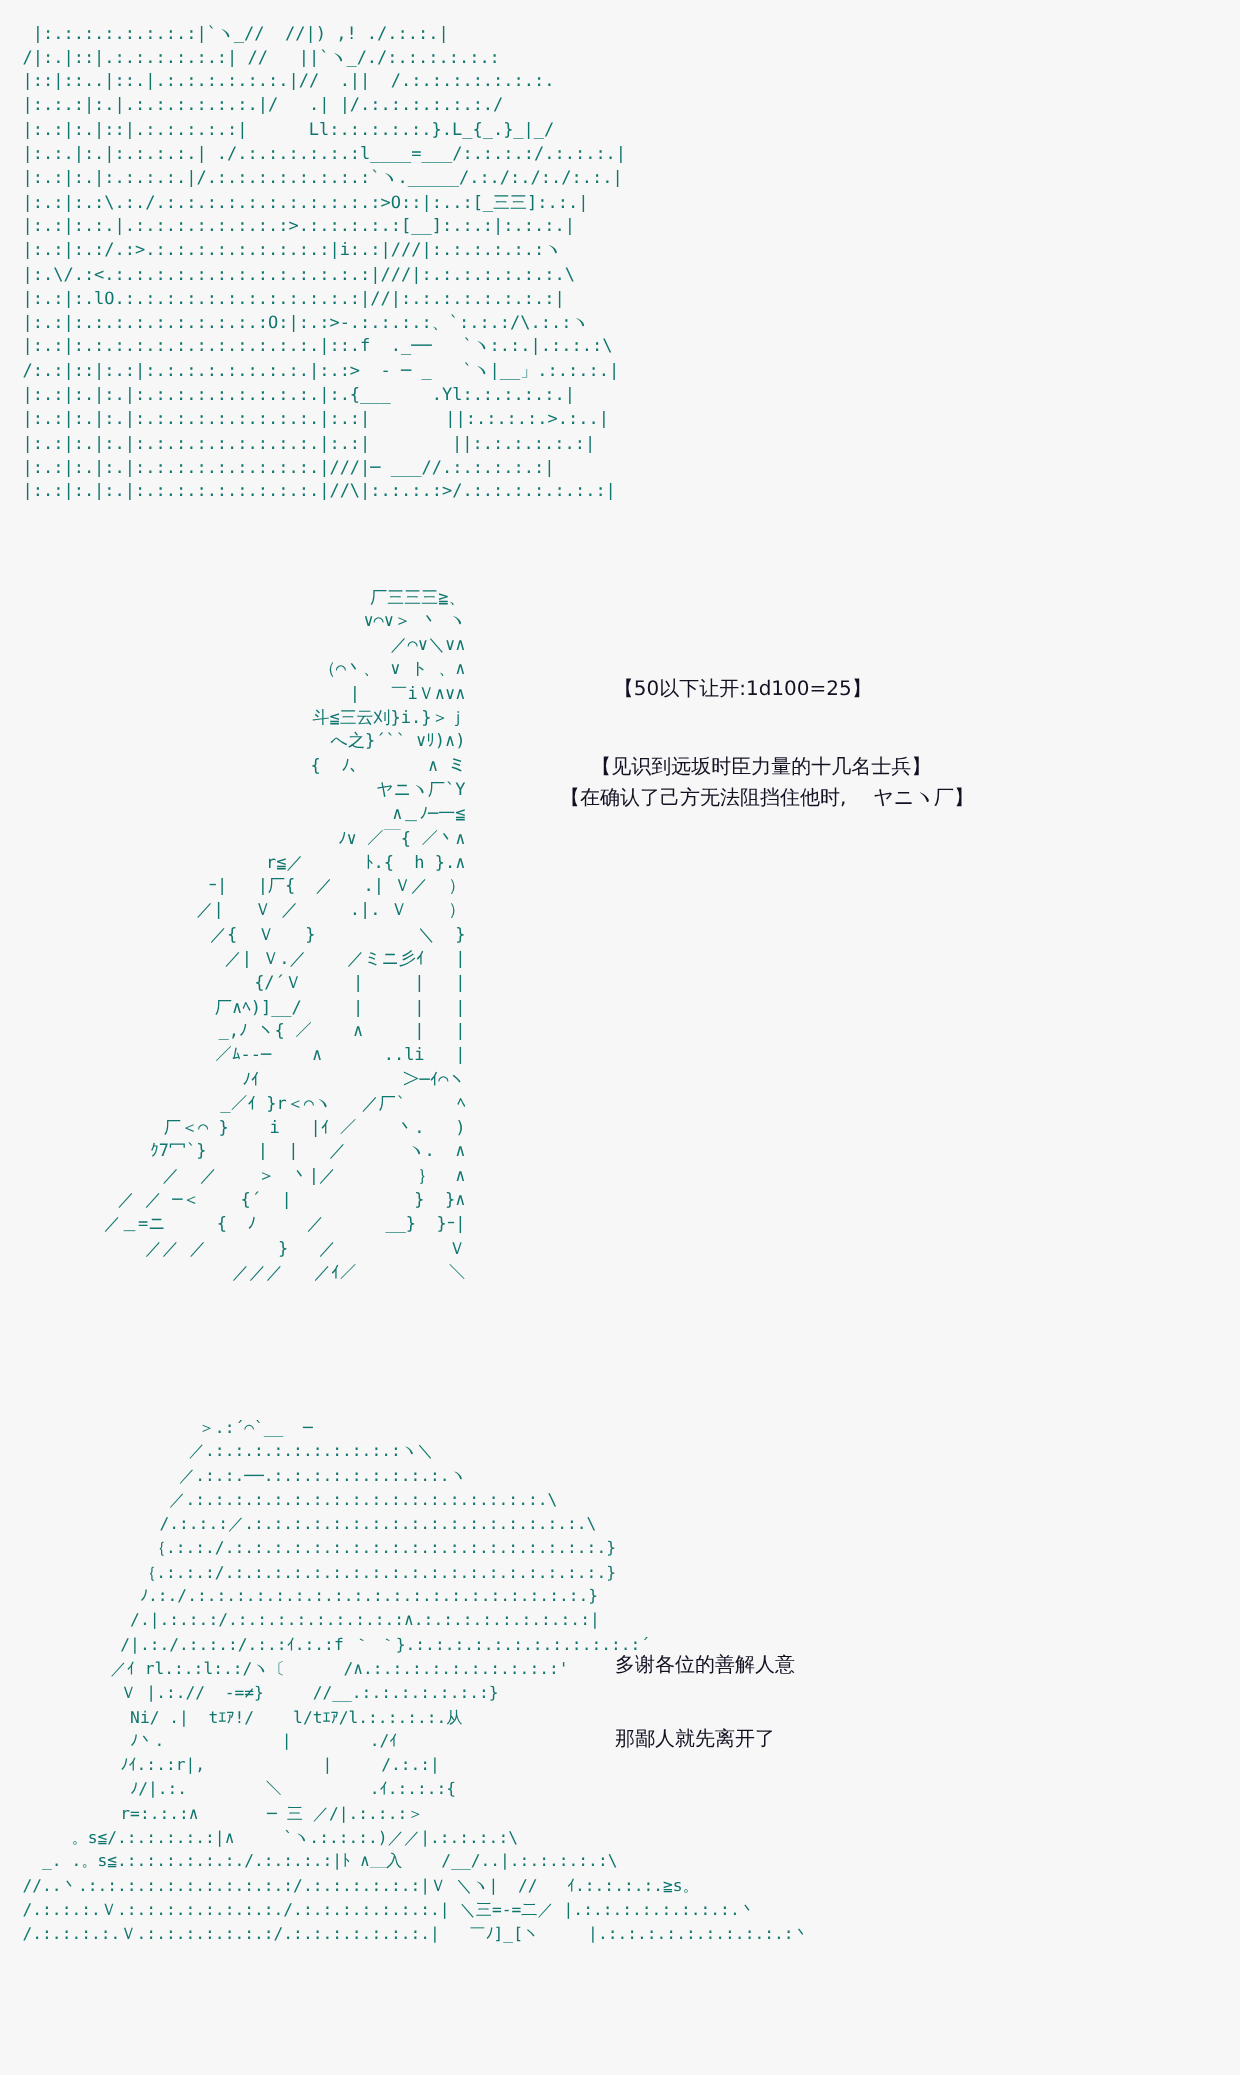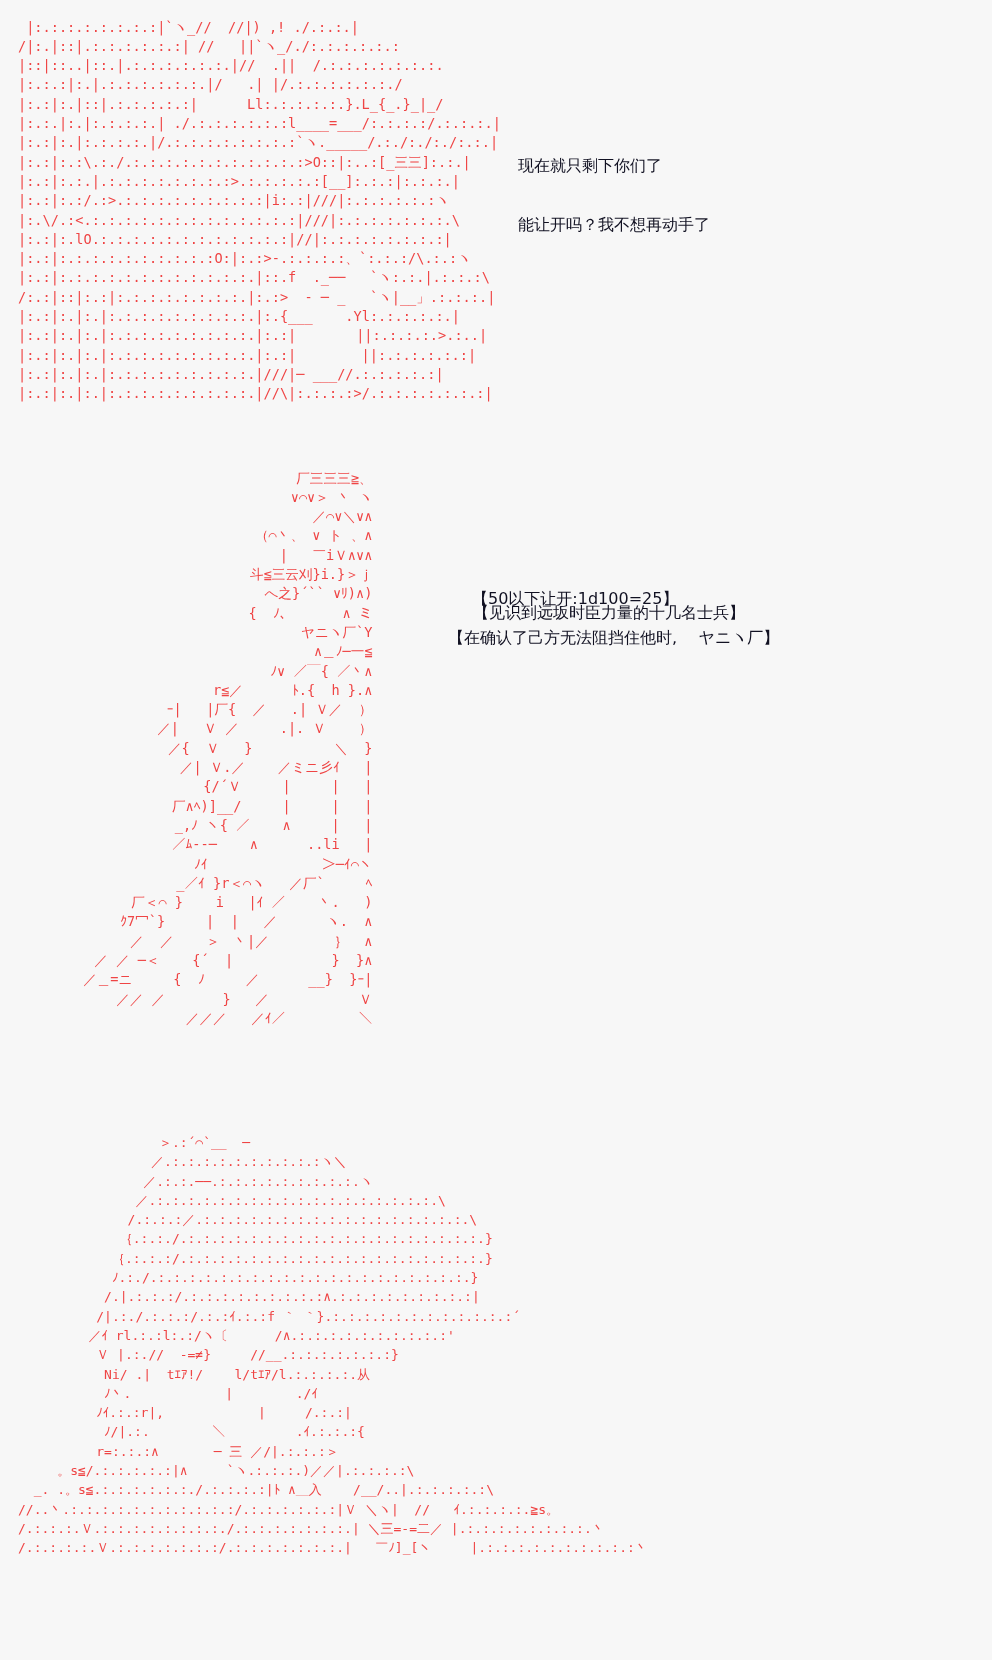--- a/index.html
+++ b/index.html
@@ -23,38 +23,38 @@
     background: #f7f7f7;
   }
   
   .aa {
     position: absolute;
     white-space: pre;
     font-family: "DejaVu Sans Mono", "Liberation Mono", monospace;
     font-size: 14px;
     line-height: 19.3px;
     letter-spacing: 0px;
-    color: #ef4444;
+    color: #0f766e;
     -webkit-font-smoothing: none;
   }
   #aa-scene-1 { left: 18px;  top: 4px;   font-size: 13.6px; line-height: 19.3px; }
   #aa-scene-2 { left: 18px;  top: 455px; font-size: 13.6px; line-height: 19.3px; text-align: right; }
   #aa-scene-3 { left: 18px;  top: 1120px;font-size: 13px; line-height: 19.3px; }
 
   
   .dlg {
     position: absolute;
     white-space: pre;
     font-family: "DejaVu Sans", "Liberation Sans", sans-serif;
     font-size: 16px;
     line-height: 19.5px;
     color: #111122;
   }
   #dlg-soldier-demand { left: 518px; top: 117px; }
-  #dlg-roll-check    { left: 472px; top: 541px; margin-top: 48px; }
+  #dlg-roll-check    { left: 491px; top: 541px; }
   #dlg-actor-tag     { left: 473px; top: 603px; }
   #dlg-action-tag    { left: 448px; top: 628px; }
   #dlg-tohsaka-thanks{ left: 492px; top: 1283px; }
 
   .dlg-line { display: block; }
 </style>
 </head>
 <body>
 
 <div class="page">
@@ -73,24 +73,20 @@
 |:.:|:.lO.:.:.:.:.:.:.:.:.:.:.:.:|//|:.:.:.:.:.:.:.:|
 |:.:|:.:.:.:.:.:.:.:.:.:O:|:.:&gt;-.:.:.:.:、`:.:.:/\.:.:ヽ
 |:.:|:.:.:.:.:.:.:.:.:.:.:.:.|::.f  ._──   `ヽ:.:.|.:.:.:\
 /:.:|::|:.:|:.:.:.:.:.:.:.:.|:.:&gt;  ‐ ─ _   `ヽ|__」.:.:.:.|
 |:.:|:.|:.|:.:.:.:.:.:.:.:.:.|:.{___    .Yl:.:.:.:.:.|
 |:.:|:.|:.|:.:.:.:.:.:.:.:.:.|:.:|   　　 ||:.:.:.:.&gt;.:..|
 |:.:|:.|:.|:.:.:.:.:.:.:.:.:.|:.:|　 　 　 ||:.:.:.:.:.:|
 |:.:|:.|:.|:.:.:.:.:.:.:.:.:.|///|─ ___//.:.:.:.:.:|
 |:.:|:.|:.|:.:.:.:.:.:.:.:.:.|//\|:.:.:.:&gt;/.:.:.:.:.:.:.:|</pre>
 
-  <div class="dlg" id="dlg-soldier-demand">
-    <span class="dlg-line">现在就只剩下你们了</span>
-    <span class="dlg-line">能让开吗？我不想再动手了</span>
-  </div>
 
   <pre class="aa" id="aa-scene-2">                    厂三三三≧、
                     ∨⌒∨＞ 丶 ヽ
                    ／⌒∨＼∨∧
                   （⌒丶、 ∨ ト 、∧
                   |   ￣iＶ∧∨∧
                  斗≦三云刈}i.}＞ｊ
                  へ之}´`` ∨ﾘ)∧)
                  {  ﾉ、      ∧ ミ
                   ゝヤニヽ厂`Y
@@ -137,14 +133,18 @@
            ﾉ丶.            |        ./ｲ
           ﾉｲ.:.:r|,            |     /.:.:|
            ﾉ/|.:.        ＼         .ｲ.:.:.:{
           r=:.:.:∧       ─ 三 ／/|.:.:.:＞
      。s≦/.:.:.:.:.:|∧     `ヽ.:.:.:.)／／|.:.:.:.:\
   _. .。s≦.:.:.:.:.:.:./.:.:.:.:|ﾄ ∧＿入    /__/..|.:.:.:.:.:\
 //..丶.:.:.:.:.:.:.:.:.:.:.:/.:.:.:.:.:.:|Ｖ ＼ヽ|  //   ｲ.:.:.:.:.≧s。
 /.:.:.:.Ｖ.:.:.:.:.:.:.:.:./.:.:.:.:.:.:.:.| ＼三=-=二／ |.:.:.:.:.:.:.:.:.丶
 /.:.:.:.:.Ｖ.:.:.:.:.:.:.:/.:.:.:.:.:.:.:.|   ￣ﾉ]_[ヽ     |.:.:.:.:.:.:.:.:.:.:丶</pre>
 
+  <div class="dlg" id="dlg-tohsaka-thanks">
+    <span class="dlg-line">多谢各位的善解人意</span>
+    <span class="dlg-line">那鄙人就先离开了</span>
+  </div>
 
 </div>
 
 </body></html>

